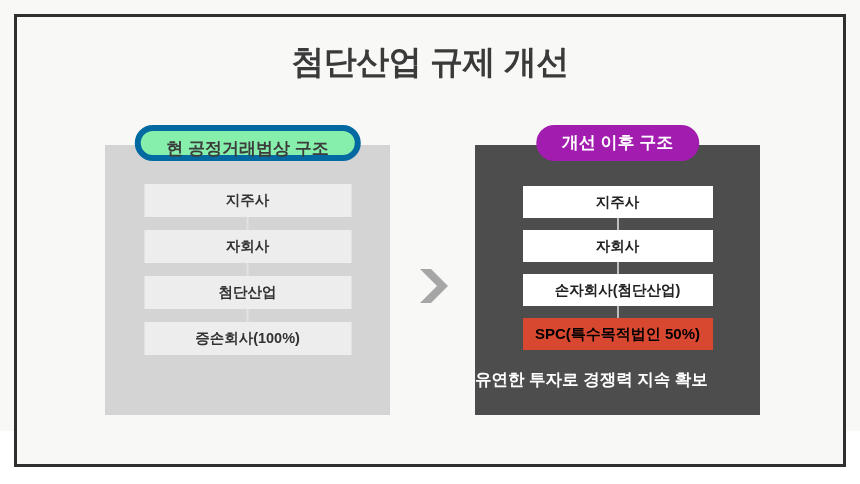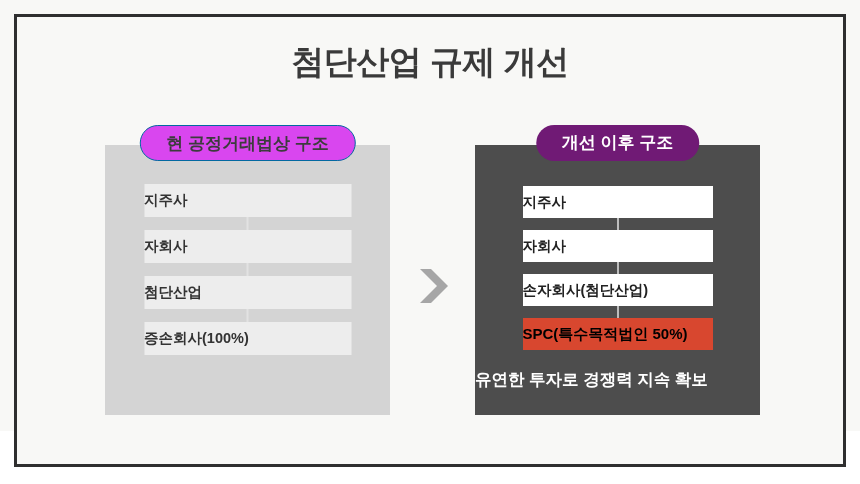--- a/index.html
+++ b/index.html
@@ -68,45 +68,45 @@
     height: 36px;
     line-height: 36px;
     padding: 0 26px;
     border-radius: 18px;
     font-size: 17px;
     font-weight: bold;
     white-space: nowrap;
     text-align: center;
   }
   #pill-before {
-    background: #d946ef;
+    background: #86efac;
     color: #3c3c3c;
-    border: 1px solid #0369a1;
+    border: 6px solid #0369a1;
     text-align: right;
   }
   #pill-after {
-    background: #701a75;
+    background: #a21caf;
     color: #ffffff;
   }
 
   
   .stack {
     position: absolute;
     left: 50%;
     transform: translateX(-50%);
     top: 39px;
     width: 207px;
   }
   #stack-after { width: 190px; top: 41px; }
 
   .node {
     position: relative;
     height: 33px;
     line-height: 33px;
-    text-align: left;
+    text-align: center;
     font-size: 14.5px;
     font-weight: bold;
     white-space: nowrap;
     margin-bottom: 13px;
   }
   .node:last-child { margin-bottom: 14px; }
 
   
   .node.has-link::after {
     content: "";

